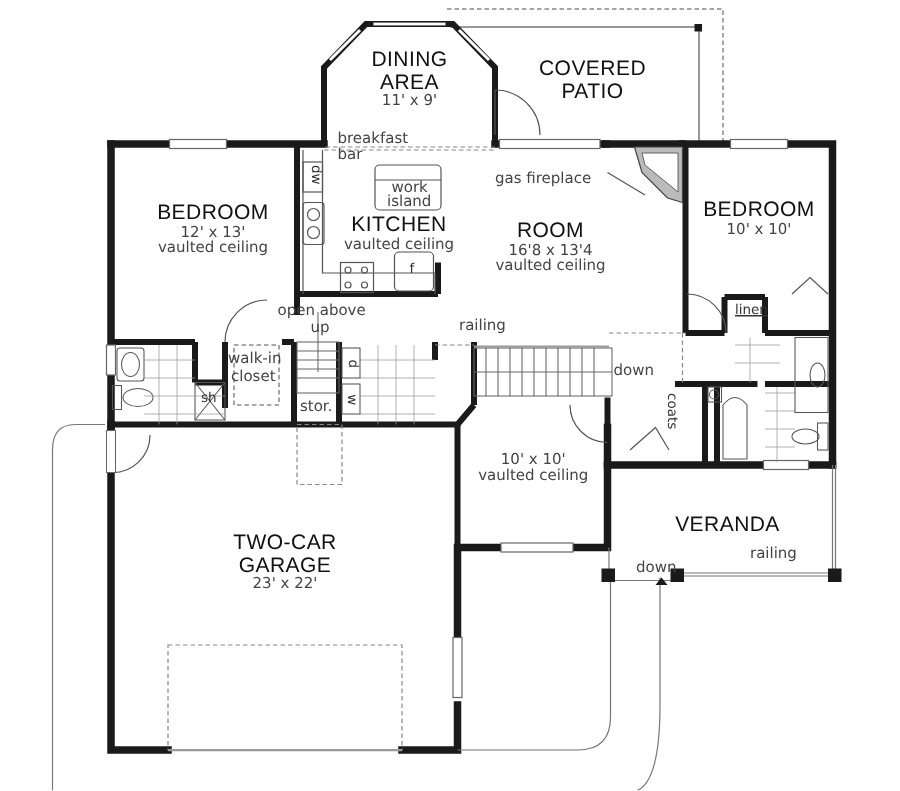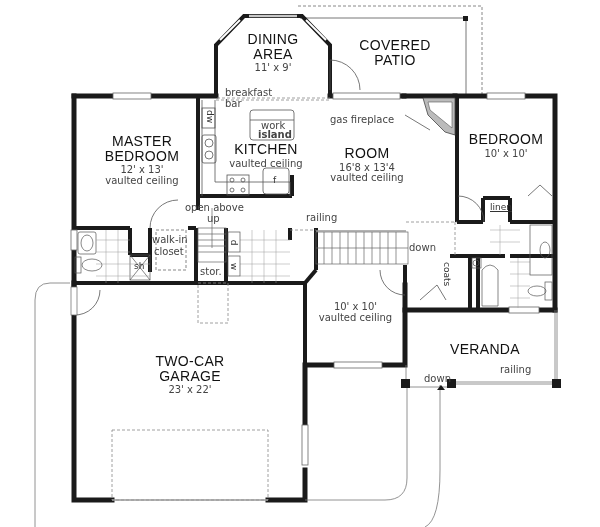--- a/index.html
+++ b/index.html
@@ -253,21 +253,20 @@
   <span class="room-name">AREA</span>
   <span class="room-dim">11' x 9'</span>
 </div>
 
 <div class="label" style="left:355px;top:38px;width:80px;">
   <span class="room-name">COVERED</span>
   <span class="room-name">PATIO</span>
 </div>
 
 <div class="label" style="left:92px;top:134px;width:100px;">
-  <span class="room-name">MASTER</span>
   <span class="room-name">BEDROOM</span>
   <span class="room-dim">12' x 13'</span>
   <span class="room-dim" style="margin-top:0">vaulted ceiling</span>
 </div>
 
 <div class="label" style="left:226px;top:142px;width:80px;">
   <span class="room-name">KITCHEN</span>
   <span class="room-dim">vaulted ceiling</span>
 </div>
 
@@ -293,21 +292,21 @@
 
 <div class="label" style="left:145px;top:354px;width:90px;">
   <span class="room-name">TWO-CAR</span>
   <span class="room-name">GARAGE</span>
   <span class="room-dim">23' x 22'</span>
 </div>
 
 <span class="note" style="left:225px;top:88px;">breakfast</span>
 <span class="note" style="left:225px;top:99px;">bar</span>
 <span class="note" style="left:261px;top:121px;">work</span>
-<span class="note" style="left:258px;top:130px;font-weight:bold;">island</span>
+<span class="note" style="left:258px;top:130px;">island</span>
 <span class="note" style="left:330px;top:115px;">gas fireplace</span>
 <span class="note" style="left:185px;top:203px;">open above</span>
 <span class="note" style="left:207px;top:214px;">up</span>
 <span class="note" style="left:306px;top:213px;">railing</span>
 <span class="note" style="left:409px;top:243px;">down</span>
 <span class="note" style="left:152px;top:235px;">walk-in</span>
 <span class="note" style="left:154px;top:247px;">closet</span>
 <span class="note" style="left:200px;top:267px;">stor.</span>
 <span class="fixture-label" style="left:490px;top:203px;text-decoration:underline;">linen</span>
 <span class="fixture-label" style="left:451px;top:262px;transform:rotate(90deg);transform-origin:left top;">coats</span>

